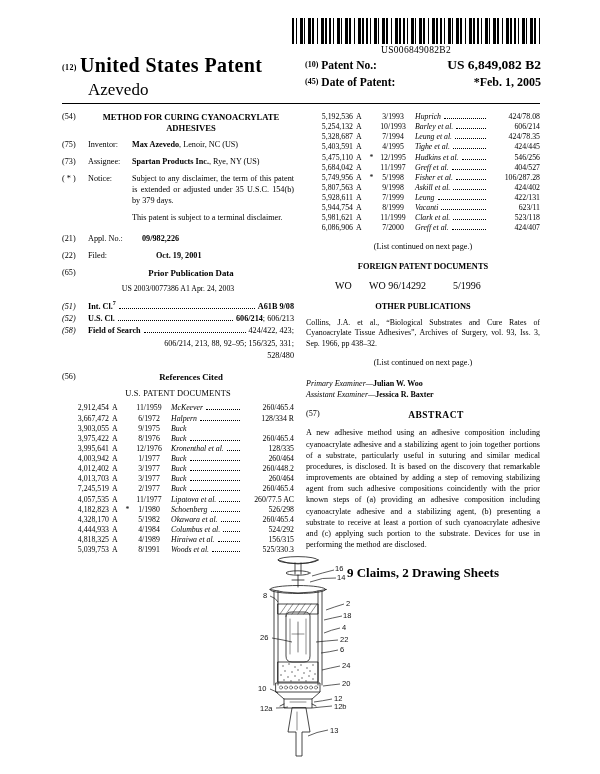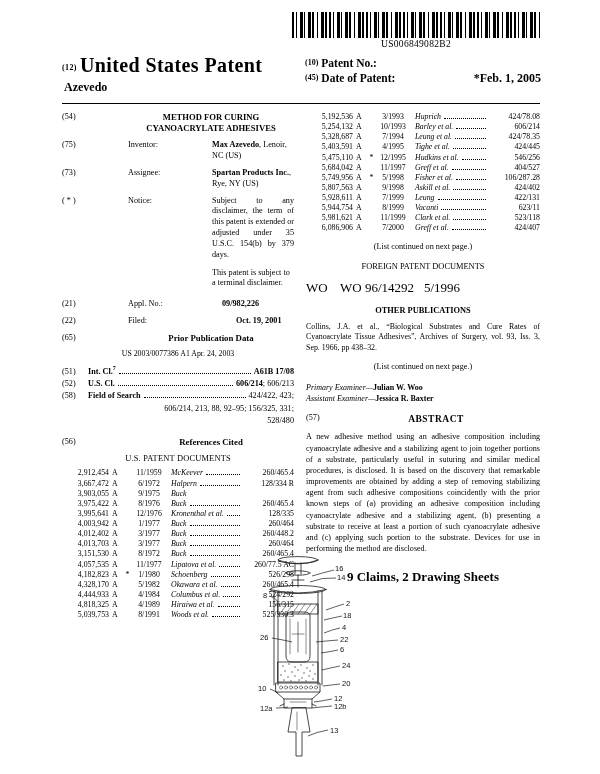--- a/index.html
+++ b/index.html
@@ -20,21 +20,21 @@
     position: relative;
     width: 600px;
     height: 774px;
     padding: 0;
   }
 
   
   .barcode-block {
     position: absolute;
     left: 292px;
-    top: 12px;
+    top: 18px;
     width: 248px;
     text-align: center;
   }
   .barcode {
     height: 26px;
     width: 248px;
     background-image: repeating-linear-gradient(
       to right,
       #000 0px, #000 2px, #fff 2px, #fff 4px,
       #000 4px, #000 5px, #fff 5px, #fff 8px,
@@ -71,24 +71,24 @@
     vertical-align: 2px;
     margin-right: 3px;
   }
   .usp-title {
     font-size: 20px;
     font-weight: bold;
     letter-spacing: 0.4px;
     white-space: nowrap;
   }
   .inventor-line {
-    font-size: 12px;
-    font-weight: bold;
+    font-size: 17px;
+    font-weight: normal;
     margin-top: 3px;
-    margin-left: 2px;
+    margin-left: 26px;
   }
   .hdr-right {
     position: absolute;
     left: 305px;
     top: 3px;
     font-size: 11.5px;
   }
   .hdr-right-row {
     display: flex;
     align-items: baseline;
@@ -124,21 +124,20 @@
     font-size: 8.2px;
     line-height: 1.32;
   }
   .col-left  { left: 62px;  width: 232px; }
   .col-right { left: 306px; width: 234px; }
 
   
   .fld {
     display: flex;
     margin-bottom: 6px;
-    gap: 40px;
   }
   .fld-num {
     width: 26px;
     flex: 0 0 26px;
   }
   .fld-lbl {
     flex: 0 0 44px;
   }
   .fld-body {
     flex: 1 1 auto;
@@ -166,21 +165,21 @@
     margin-top: 4px;
     margin-bottom: 6px;
   }
 
   
   .clsrow {
     display: flex;
     align-items: baseline;
     margin-bottom: 1.5px;
   }
-  .clsrow .fld-num { width: 26px; flex: 0 0 26px; }
+  .clsrow .fld-num { width: 26px; flex: 0 0 26px; font-style: italic; }
   .clsrow .cls-lbl { font-weight: bold; white-space: nowrap; }
   .clsrow .leader {
     flex: 1 1 auto;
     border-bottom: 1.1px dotted #000;
     margin: 0 3px 2px 3px;
     height: 7px;
   }
   .clsrow .cls-val { white-space: nowrap; }
   .cls-cont { text-align: right; margin-bottom: 1.5px; }
 
@@ -207,22 +206,22 @@
     border-bottom: 1.1px dotted #000;
     margin: 0 2px 2px 3px;
     height: 6px;
   }
 
   .refs-head { margin-top: 10px; }
   .usdocs-head { margin-top: 5px; margin-bottom: 4px; }
 
   .cont-note { text-align: center; margin-top: 8px; margin-bottom: 9px; }
 
-  .fpd-head { text-align: center; font-weight: normal; margin-bottom: 7px; }
-  .fpd-row { display: flex; font-size: 13px; margin-bottom: 8px; }
+  .fpd-head { text-align: center; font-weight: bold; margin-bottom: 7px; }
+  .fpd-row { display: flex; font-size: 10px; margin-bottom: 8px; margin-left: 29px; }
   .fpd-cc   { width: 34px; }
   .fpd-num  { width: 84px; }
   .fpd-date { width: 60px; }
 
   .op-head { text-align: center; font-weight: bold; margin-bottom: 6px; }
   .op-body { text-align: justify; font-size: 7.9px; line-height: 1.35; margin-bottom: 8px; }
 
   .exam { font-style: italic; font-size: 8px; line-height: 1.4; }
   .exam b { font-style: normal; }
 
@@ -271,20 +270,21 @@
   <div class="hdr">
     <div class="hdr-left">
       <div class="usp-title">
         <span class="kindcode">(12)</span><span>United States Patent</span>
       </div>
       <div class="inventor-line">Azevedo</div>
     </div>
     <div class="hdr-right">
       <div class="hdr-right-row">
         <span class="hdr-right-label"><span class="kindcode">(10)</span><span>Patent No.:</span></span>
+        <span class="hdr-right-val">US 6,849,082 B2</span>
       </div>
       <div class="hdr-right-row">
         <span class="hdr-right-label"><span class="kindcode">(45)</span><span>Date of Patent:</span></span>
         <span class="hdr-right-val small">*Feb. 1, 2005</span>
       </div>
     </div>
   </div>
 
   <div class="rule-main"></div>
 
@@ -331,21 +331,21 @@
     <div class="fld" style="margin-bottom:2px;">
       <div class="fld-num">(65)</div>
       <div class="fld-body ctr-b" style="font-size:8.8px;">Prior Publication Data</div>
     </div>
     <div class="ppd-line">US 2003/0077386 A1 Apr. 24, 2003</div>
 
     <div class="clsrow">
       <div class="fld-num">(51)</div>
       <div class="cls-lbl"><span>Int. Cl.</span><span class="sup">7</span></div>
       <div class="leader"></div>
-      <div class="cls-val b">A61B 17/08</div>
+      <div class="cls-val b">A61B 9/08</div>
     </div>
 
     <div class="clsrow">
       <div class="fld-num">(52)</div>
       <div class="cls-lbl">U.S. Cl.</div>
       <div class="leader"></div>
       <div class="cls-val"><span class="b">606/214</span><span>; 606/213</span></div>
     </div>
 
     <div class="clsrow">
@@ -463,24 +463,24 @@
             <td class="c-date">3/1977</td>
             <td class="c-name">
               <div class="nm-wrap">
                 <span class="nm-txt">Buck</span>
                 <span class="nm-dots"></span>
               </div>
             </td>
             <td class="c-cls">260/464</td>
           </tr>
           <tr>
-            <td class="c-num">3,151,530</td>
-            <td class="c-kind">A</td>
-            <td class="c-ast"></td>
-            <td class="c-date">8/1972</td>
+            <td class="c-num">7,245,519</td>
+            <td class="c-kind">A</td>
+            <td class="c-ast"></td>
+            <td class="c-date">2/1977</td>
             <td class="c-name">
               <div class="nm-wrap">
                 <span class="nm-txt">Buck</span>
                 <span class="nm-dots"></span>
               </div>
             </td>
             <td class="c-cls">260/465.4</td>
           </tr>
           <tr>
             <td class="c-num">4,057,535</td>

